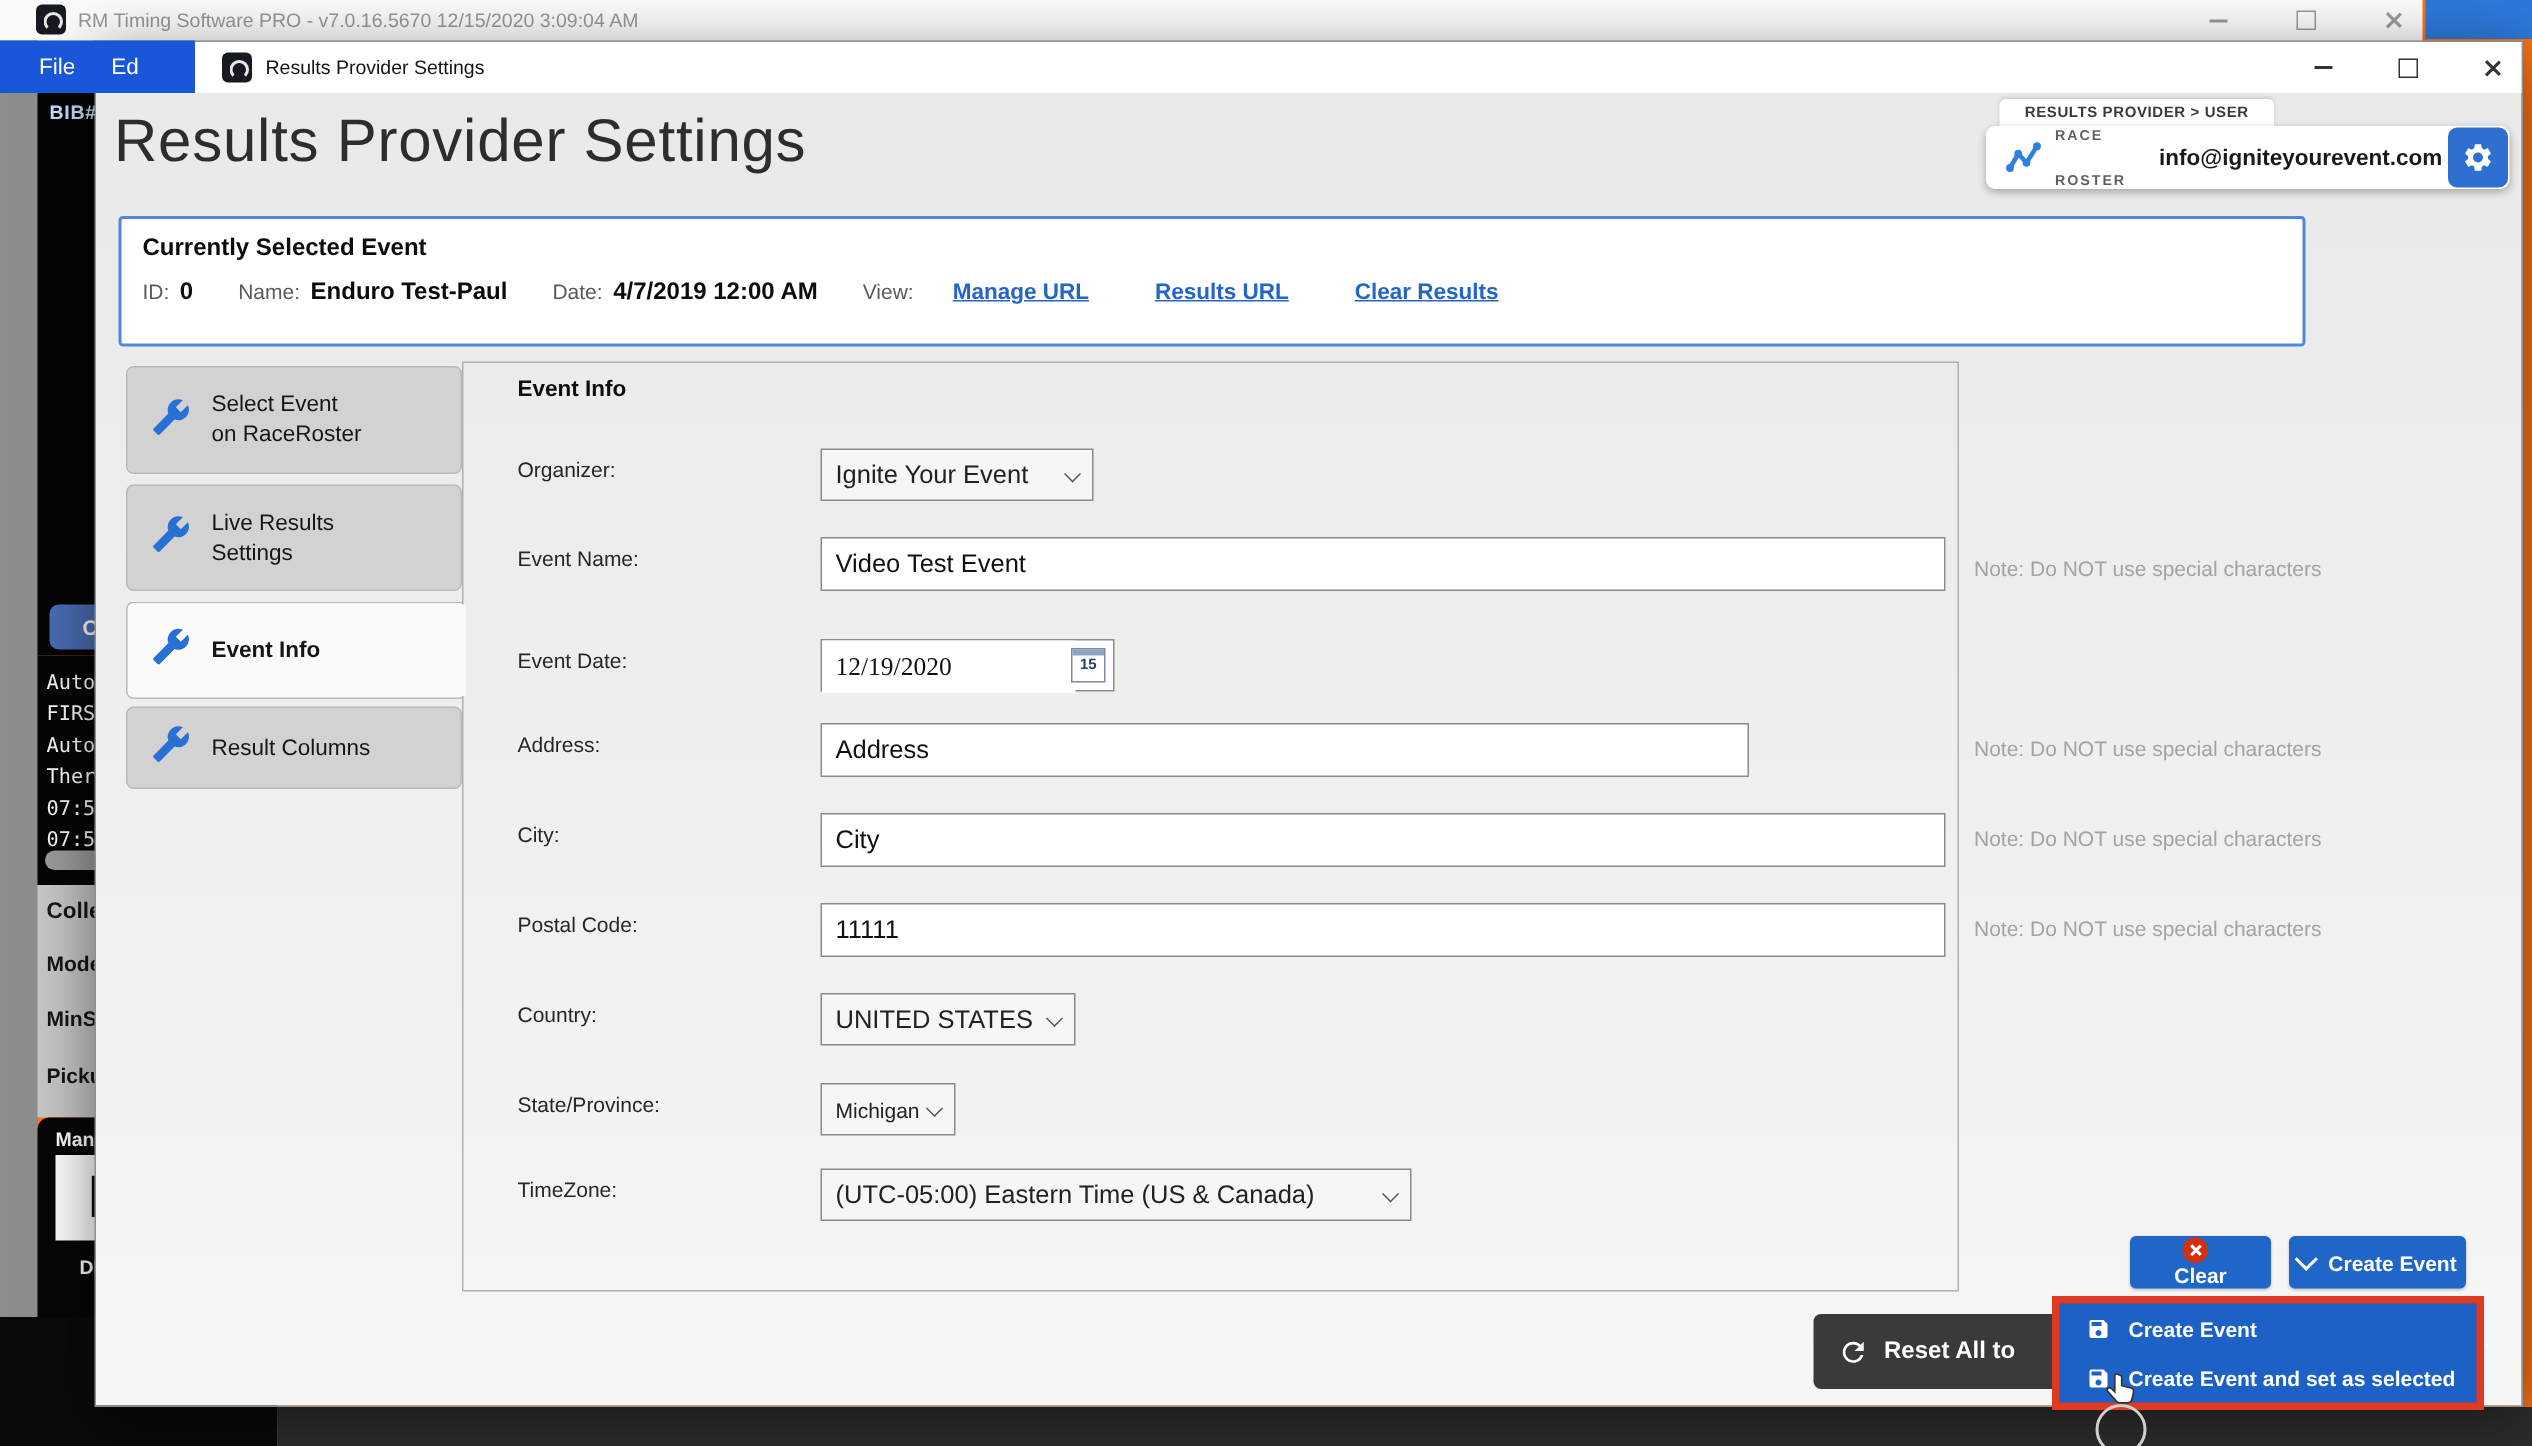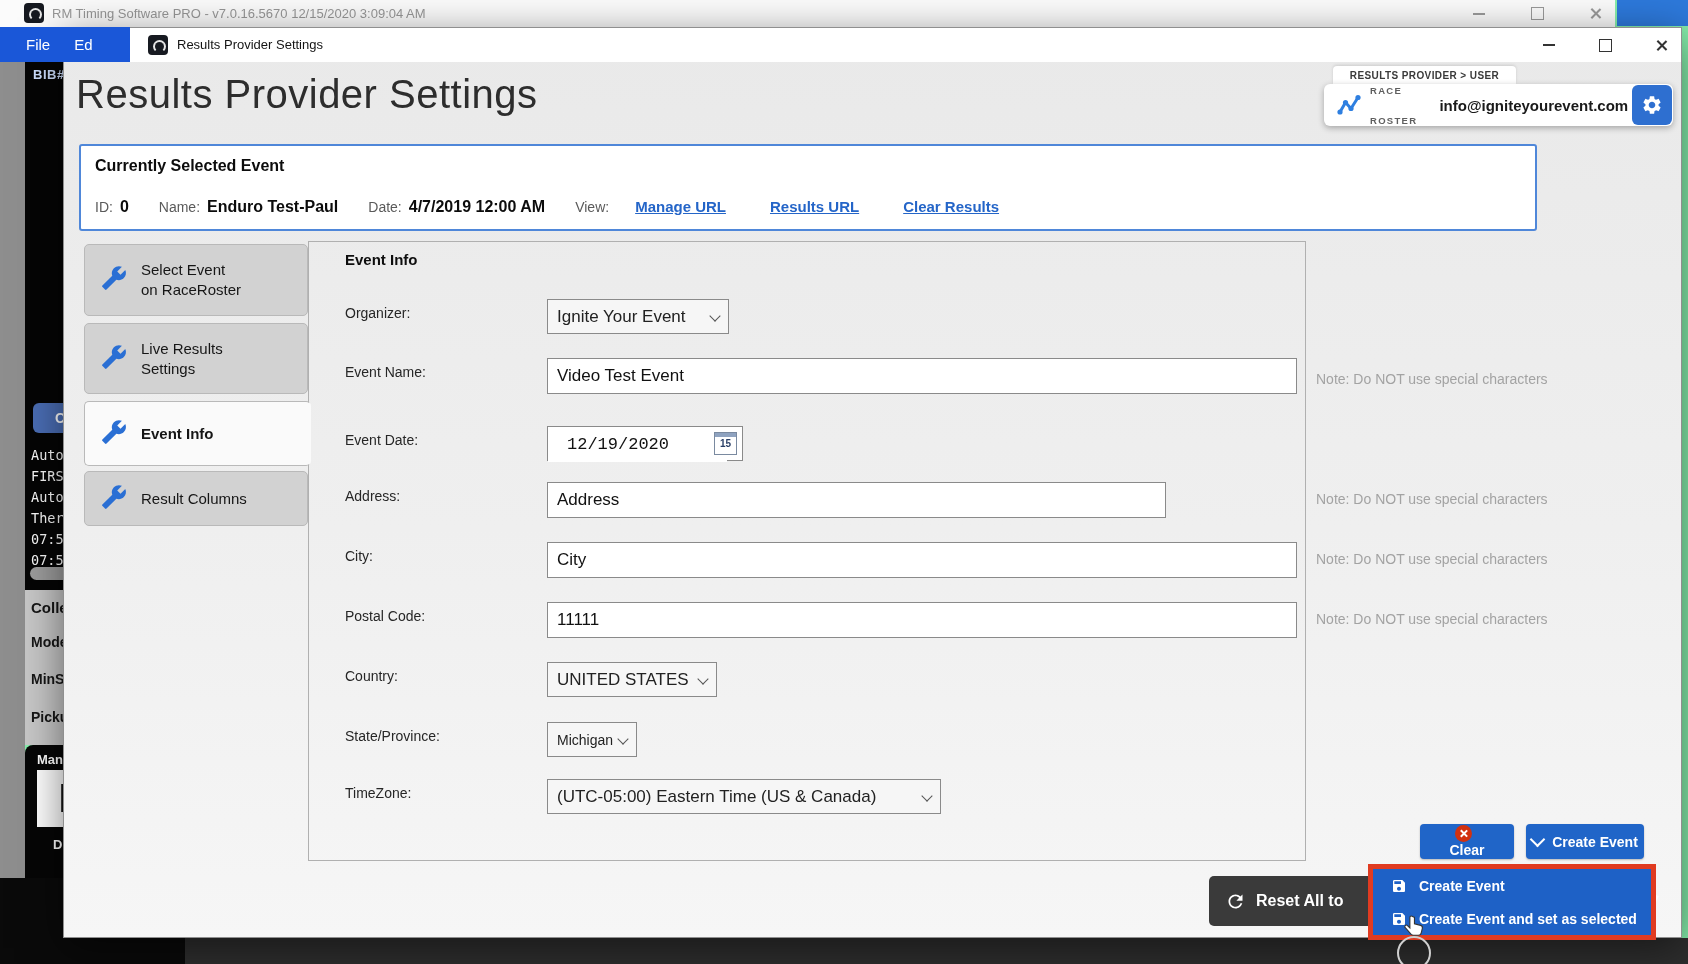--- a/index.html
+++ b/index.html
@@ -1,16 +1,16 @@
 <!DOCTYPE html>
 <html><head>
 <meta charset="utf-8">
 <style>
   html,body{margin:0;padding:0;background:#282828;font-family:"Liberation Sans",sans-serif;}
-  #canvas{position:relative;width:1688px;height:964px;overflow:hidden;background:#86efac;}
+  #canvas{position:relative;width:1688px;height:964px;overflow:hidden;background:#f97316;}
   .abs{position:absolute;}
 
   
   .main-titlebar{left:0;top:0;width:1615px;height:27px;background:#fbfbfb;border-bottom:1px solid #d6d6d6;}
   .main-appicon{left:24px;top:3px;width:20px;height:20px;background:#171a21;border-radius:4px;}
   .ring{position:absolute;left:5px;top:5px;width:9px;height:9px;border:2px solid #e8e8e8;border-bottom-color:transparent;border-radius:50%;}
   .main-title{left:52px;top:0;height:27px;line-height:27px;font-size:13px;color:#979797;white-space:nowrap;}
   .winbtn{top:0;width:34px;height:27px;display:flex;align-items:center;justify-content:center;color:#9a9a9a;}
   .glyph-min{width:12px;height:2px;background:currentColor;}
   .glyph-max{width:11px;height:11px;border:1.5px solid currentColor;}
@@ -60,40 +60,40 @@
   .brand span{font-size:9.5px;font-weight:700;letter-spacing:1.3px;color:#5f5f5f;line-height:11px;}
   .prov-email{margin-left:22px;font-size:15px;font-weight:600;color:#1a1a1a;}
   .gear-btn{position:absolute;right:1px;top:1px;width:40px;height:40px;background:#2e6fd0;border-radius:6px;display:flex;align-items:center;justify-content:center;}
 
   .sel-box{left:15px;top:116px;width:1458px;height:87px;background:#fff;border:2px solid #4f87d9;border-radius:3px;box-sizing:border-box;padding:11px 14px;}
   .sel-heading{font-size:16px;font-weight:700;color:#0c0c0c;}
   .sel-row{margin-top:11px;display:flex;align-items:baseline;white-space:nowrap;}
   .sel-lbl{font-size:14px;color:#5a5a5a;}
   .sel-val{font-size:16px;font-weight:700;color:#0c0c0c;margin-left:7px;}
   .ml{margin-left:30px;}
-  .sel-link{font-size:15px;font-weight:700;color:#2465c8;text-decoration:underline;margin-left:26px;cursor:pointer;margin-top:12px;}
+  .sel-link{font-size:15px;font-weight:700;color:#2465c8;text-decoration:underline;margin-left:26px;cursor:pointer;}
 
   .tab{left:20px;width:224px;background:#d2d2d2;border:1px solid #b9b9b9;border-radius:5px;box-sizing:border-box;display:flex;align-items:center;}
   .tab.sel{background:#fafafa;width:227px;z-index:6;border-right:1px solid #fafafa;}
   .tab .wr{margin-left:16px;flex:0 0 auto;}
   .tab .txt{margin-left:14px;font-size:15px;color:#161616;line-height:20px;}
   .tab1{top:216px;height:72px;}
   .tab2{top:295px;height:71px;}
   .tab3{top:373px;height:65px;}
   .tab4{top:443px;height:55px;}
 
   .panel{left:244px;top:213px;width:998px;height:620px;border:1px solid #b0b0b0;box-sizing:border-box;z-index:4;}
   .p-heading{left:36px;top:9px;font-size:15px;font-weight:700;color:#0e0e0e;}
   .flabel{left:36px;font-size:14px;color:#262626;}
   .fctrl{left:238px;}
   .tinput{height:36px;border:1px solid #8a8a8a;background:#fff;box-sizing:border-box;font-family:"Liberation Sans",sans-serif;font-size:17px;color:#111;padding:0 0 0 9px;outline:none;}
   .selbox{height:35px;border:1px solid #8a8a8a;background:#f6f6f6;box-sizing:border-box;display:flex;align-items:center;position:absolute;padding-left:9px;font-size:17px;color:#222;}
   .chs{position:absolute;right:9px;top:12px;width:7px;height:7px;border-right:1.6px solid #555;border-bottom:1.6px solid #555;transform:rotate(45deg);}
   .datewrap{position:absolute;height:35px;width:196px;border:1px solid #8a8a8a;background:#fff;box-sizing:border-box;}
-  .dateinput{position:absolute;left:0;top:0;width:158px;height:33px;border:none;font-family:Liberation Mono, monospace;font-size:17px;color:#111;padding-left:19px;outline:none;}
+  .dateinput{position:absolute;left:0;top:0;width:158px;height:33px;border:none;font-family:Liberation Serif, serif;font-size:17px;color:#111;padding-left:9px;outline:none;}
   .cal{position:absolute;right:5px;top:5px;width:23px;height:23px;border:1px solid #7a8aa0;background:#fff;box-sizing:border-box;}
   .cal::before{content:"";position:absolute;left:0;top:0;width:100%;height:4px;background:#8fa3c0;}
   .cal span{position:absolute;left:0;top:5px;width:100%;text-align:center;font-size:10px;font-weight:700;color:#2a3f66;}
   .note{left:1252px;font-size:14px;color:#a3a3a3;white-space:nowrap;}
 
   .blue-btn{background:#2065c8;border-radius:4px;color:#fff;font-weight:700;font-size:14px;display:flex;align-items:center;justify-content:center;box-shadow:0 1px 2px rgba(0,0,0,.25);cursor:pointer;}
   .clear-btn{left:1356px;top:796px;width:94px;height:35px;flex-direction:column;}
   .create-btn{left:1462px;top:796px;width:118px;height:35px;}
   .xdot{position:relative;width:17px;height:17px;border-radius:50%;background:#d2310f;margin-right:7px;flex:0 0 auto;}
   .xdot::before,.xdot::after{content:"";position:absolute;left:7.6px;top:4px;width:1.8px;height:9px;background:#fff;}

